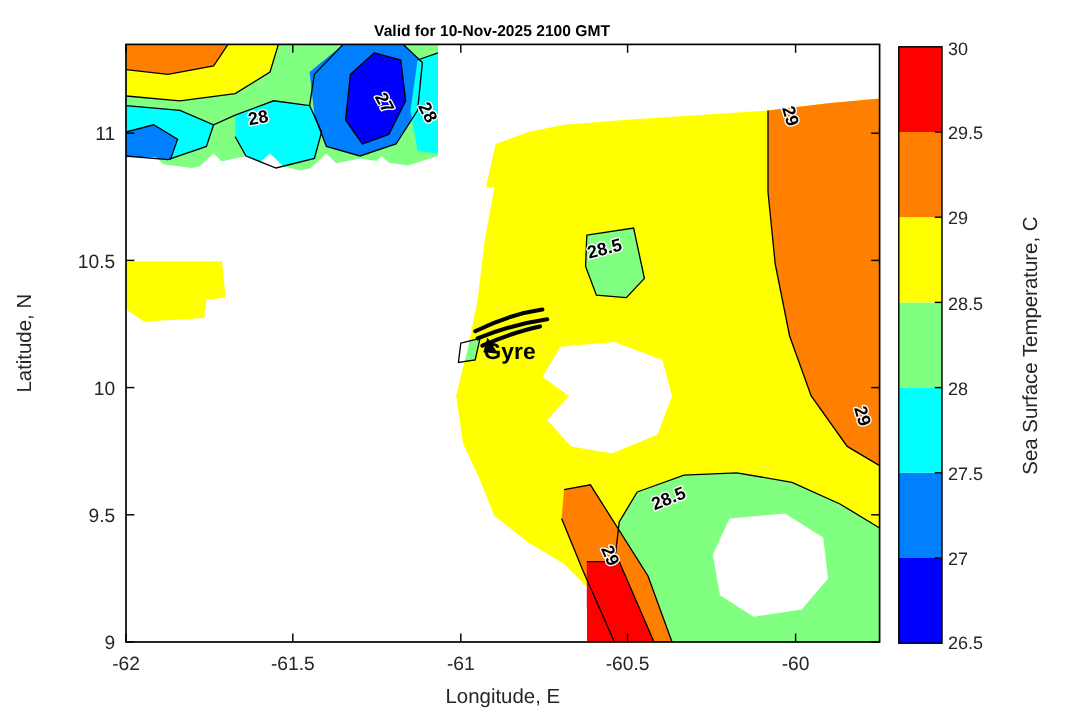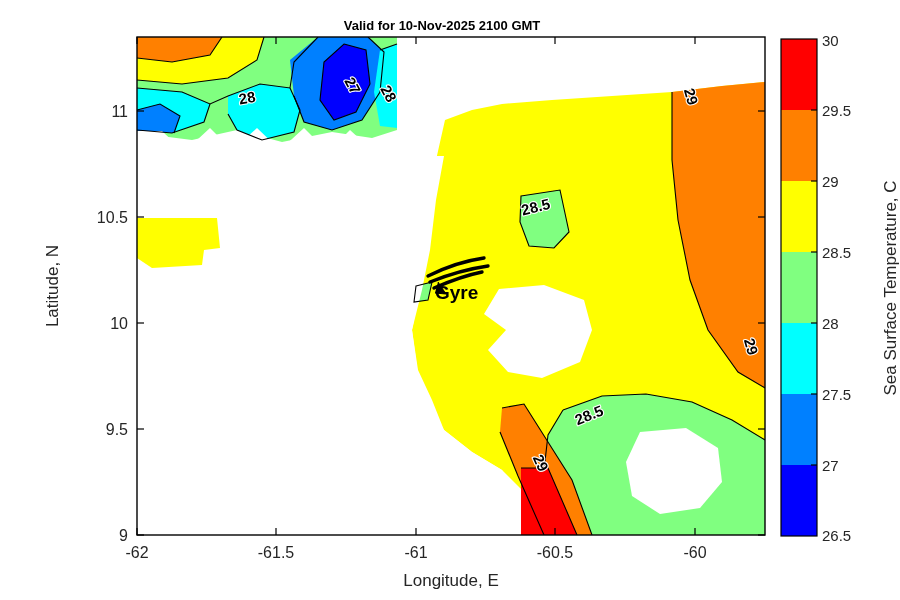--- a/index.html
+++ b/index.html
@@ -1,18 +1,18 @@
 <!DOCTYPE html>
 <html><head>
 <meta charset="utf-8">
 <style>
   html,body{margin:0;padding:0;background:#ffffff;}
   body{width:900px;height:600px;overflow:hidden;
        font-family:"Liberation Sans","DejaVu Sans",sans-serif;}
-  #root{position:relative;width:824px;height:600px;padding-left:32px;}
+  #root{position:relative;width:824px;height:600px;}
   svg{display:block;}
   .ttl{font-size:13px;font-weight:bold;fill:#000;}
   .axtitle{font-size:17px;fill:#262626;}
   .tick{font-size:16px;fill:#262626;}
   .cbtick{font-size:15px;fill:#262626;}
   .clabel{font-size:15px;font-weight:bold;fill:#000;
           paint-order:stroke;stroke:#ffffff;stroke-width:2.2px;stroke-linejoin:round;}
   .annot{font-size:19px;font-weight:bold;fill:#000;}
 </style>
 </head>

